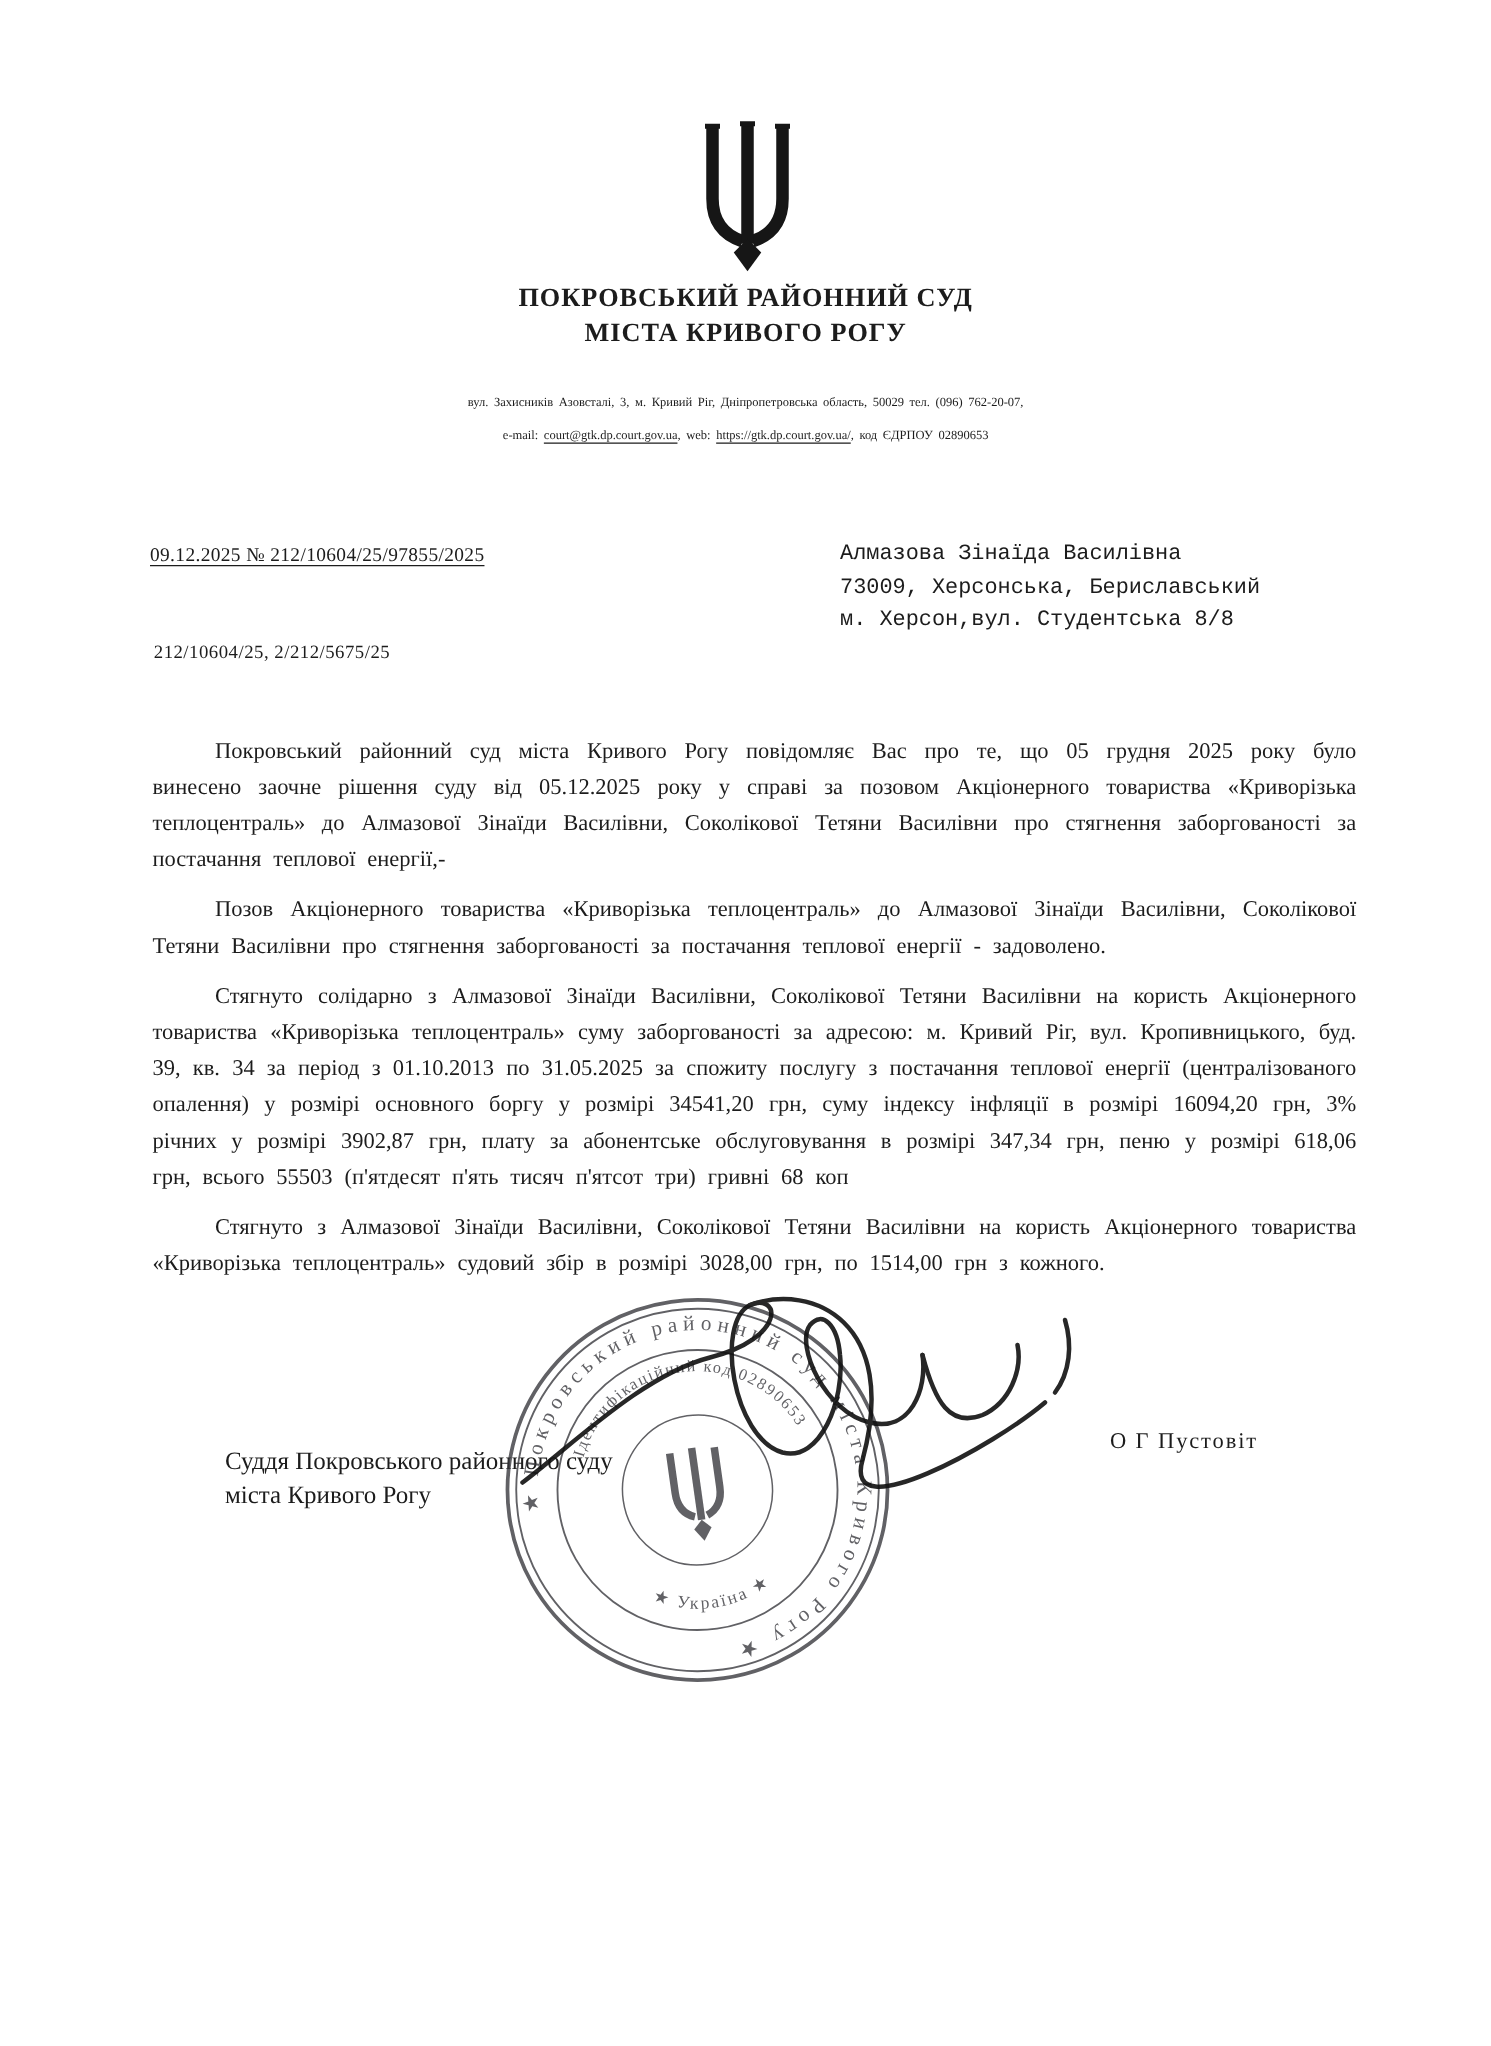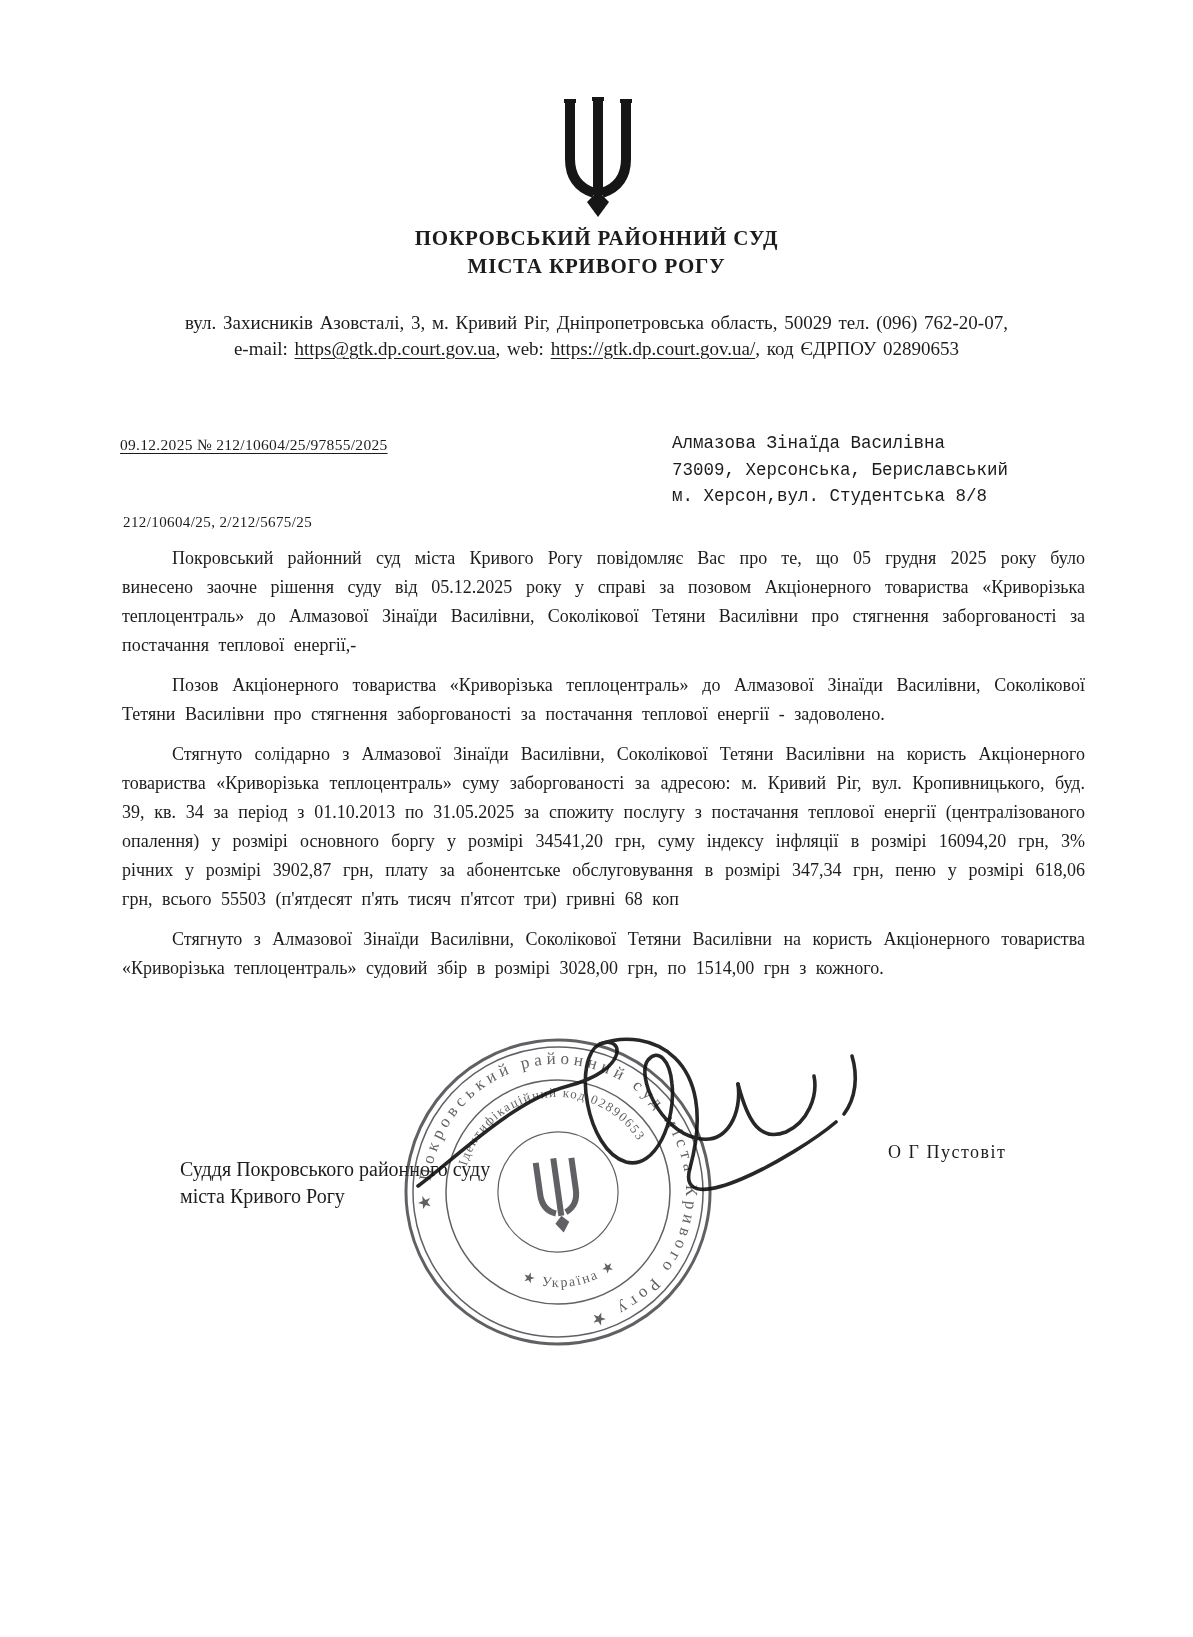--- a/index.html
+++ b/index.html
@@ -3,26 +3,26 @@
 <meta charset="utf-8">
 <title>Court Notice</title>
 <style>
   html,body{margin:0;padding:0;background:#ffffff;}
   .page{position:relative;width:1193px;height:1637px;background:#ffffff;margin:0;
         font-family:"Liberation Serif",serif;color:#1c1c1c;overflow:hidden;}
   .abs{position:absolute;}
   .centered{left:0;right:0;text-align:center;}
   .emblem{top:95px;left:558px;width:80px;height:124px;}
   .court-title{top:224px;font-weight:bold;font-size:21px;line-height:28px;letter-spacing:.8px;}
-  .contact{top:310px;font-size:19px;line-height:26px;word-spacing:2px;}
+  .contact{top:310px;font-size:10px;line-height:26px;word-spacing:2px;}
   .u{text-decoration:underline;text-underline-offset:3px;}
   .docnum{top:436px;left:120px;font-size:15.5px;letter-spacing:.3px;}
   .recipient{top:430px;left:672px;font-size:17.5px;line-height:26.5px;font-family:Liberation Mono, monospace;}
   .casenums{top:514px;left:123px;font-size:15px;letter-spacing:.4px;text-align:right;}
-  .body-text{top:544px;left:122px;width:963px;font-size:18px;line-height:29px;
+  .body-text{top:586px;left:122px;width:963px;font-size:18px;line-height:29px;
              text-align:justify;word-spacing:5px;}
   .body-text p{margin:0 0 11px 0;text-indent:50px;}
   .judge{top:1128px;left:180px;font-size:20px;line-height:27px;margin-top:28px;}
   .judge-name{top:1142px;left:872px;font-size:18px;letter-spacing:1.5px;margin-left:16px;}
   .seal{top:1020px;left:386px;opacity:.78;}
   .seal text{font-family:"Liberation Serif",serif;}
   .sig{top:1000px;left:388px;}
 </style>
 </head>
 <body>
@@ -41,21 +41,21 @@
     </svg>
   </div>
 
   <div class="abs centered court-title">
     <div>ПОКРОВСЬКИЙ РАЙОННИЙ СУД</div>
     <div>МІСТА КРИВОГО РОГУ</div>
   </div>
 
   <div class="abs centered contact">
     <div>вул. Захисників Азовсталі, 3, м. Кривий Ріг, Дніпропетровська область, 50029 тел. (096) 762-20-07,</div>
-    <div><span>e-mail: </span><span class="u">https@gtk.dp.court.gov.ua</span><span>, web: </span><span class="u">https://gtk.dp.court.gov.ua/</span><span>, код ЄДРПОУ 02890653</span></div>
+    <div><span>e-mail: </span><span class="u">court@gtk.dp.court.gov.ua</span><span>, web: </span><span class="u">https://gtk.dp.court.gov.ua/</span><span>, код ЄДРПОУ 02890653</span></div>
   </div>
 
   <div class="abs docnum u">09.12.2025 № 212/10604/25/97855/2025</div>
 
   <div class="abs recipient">
     <div>Алмазова Зінаїда Василівна</div>
     <div>73009, Херсонська, Бериславський</div>
     <div>м. Херсон,вул. Студентська 8/8</div>
   </div>
 

